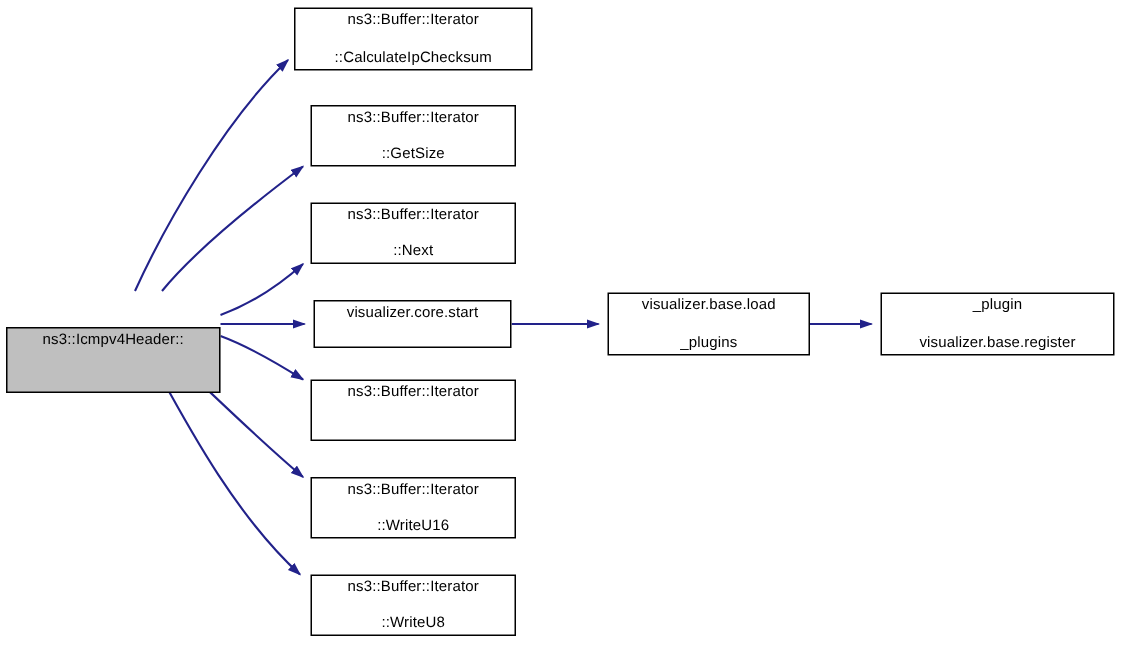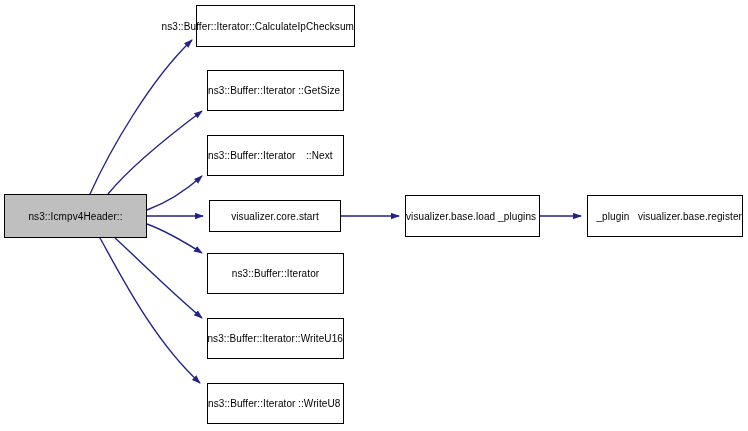--- a/index.html
+++ b/index.html
@@ -26,29 +26,30 @@
   .node {
     position: absolute;
     box-sizing: border-box;
     border: 1px solid #000000;
     background: #ffffff;
     color: #000000;
     font-size: 10px;
     line-height: 15px;
     text-align: center;
     display: flex;
-    flex-direction: row;
+    flex-direction: column;
     align-items: center;
-    justify-content: flex-end;
+    justify-content: space-between;
     white-space: pre;
     letter-spacing: 0.01em;
   }
   .node.root {
     background: #bfbfbf;
     border: 1px solid #000000;
+    margin-top: 24px;
   }
   .node .line {
     display: block;
     width: 100%;
   }
 </style>
 </head>
 <body>
 
 <div id="canvas">

